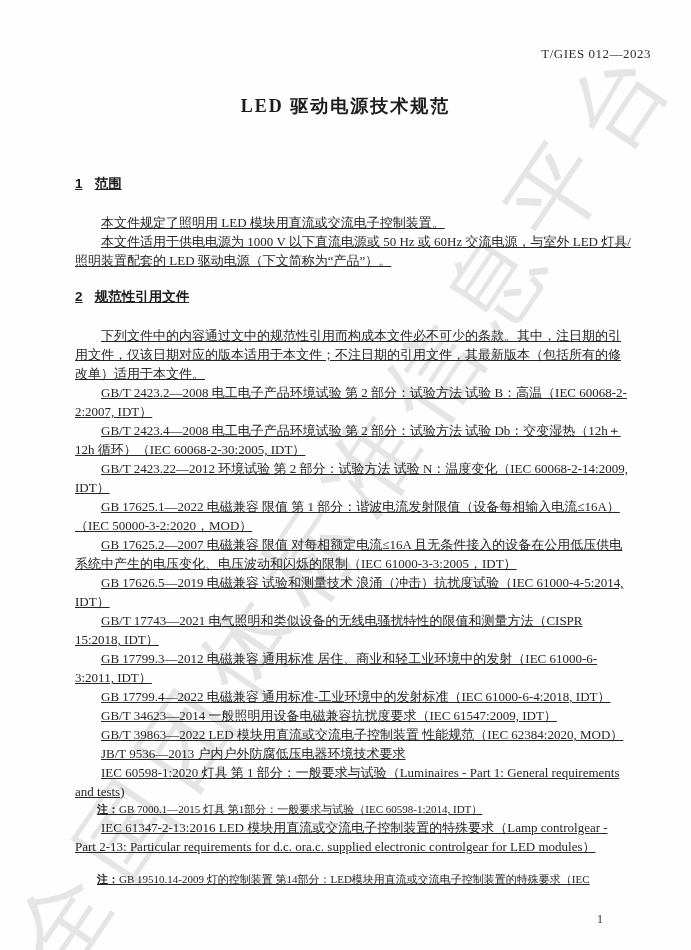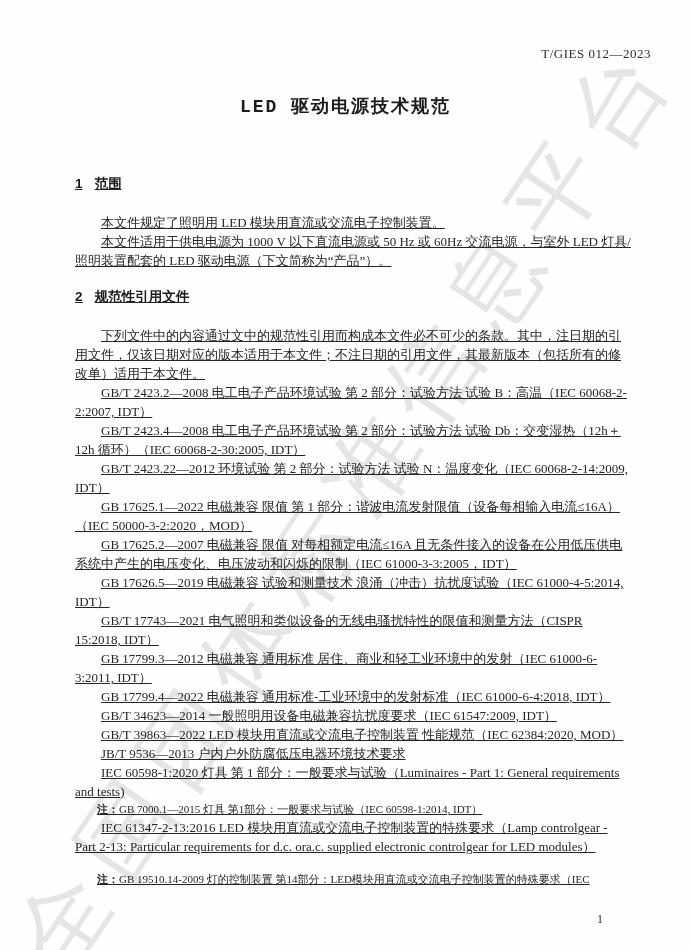--- a/index.html
+++ b/index.html
@@ -31,21 +31,21 @@
   .doc-header {
     text-align: right;
     padding: 46px 40px 0 0;
     font-size: 13px;
     color: #2e2e2e;
     letter-spacing: 0.5px;
   }
   .doc-title {
     margin-top: 32px;
     text-align: center;
-    font-family: Liberation Mono, monospace;
+    font-family: Liberation Serif, serif;
     font-weight: bold;
     font-size: 18px;
     letter-spacing: 2px;
     color: #1c1c1c;
   }
   .content {
     width: 556px;
     margin-left: 75px;
     font-size: 13px;
     line-height: 19px;

